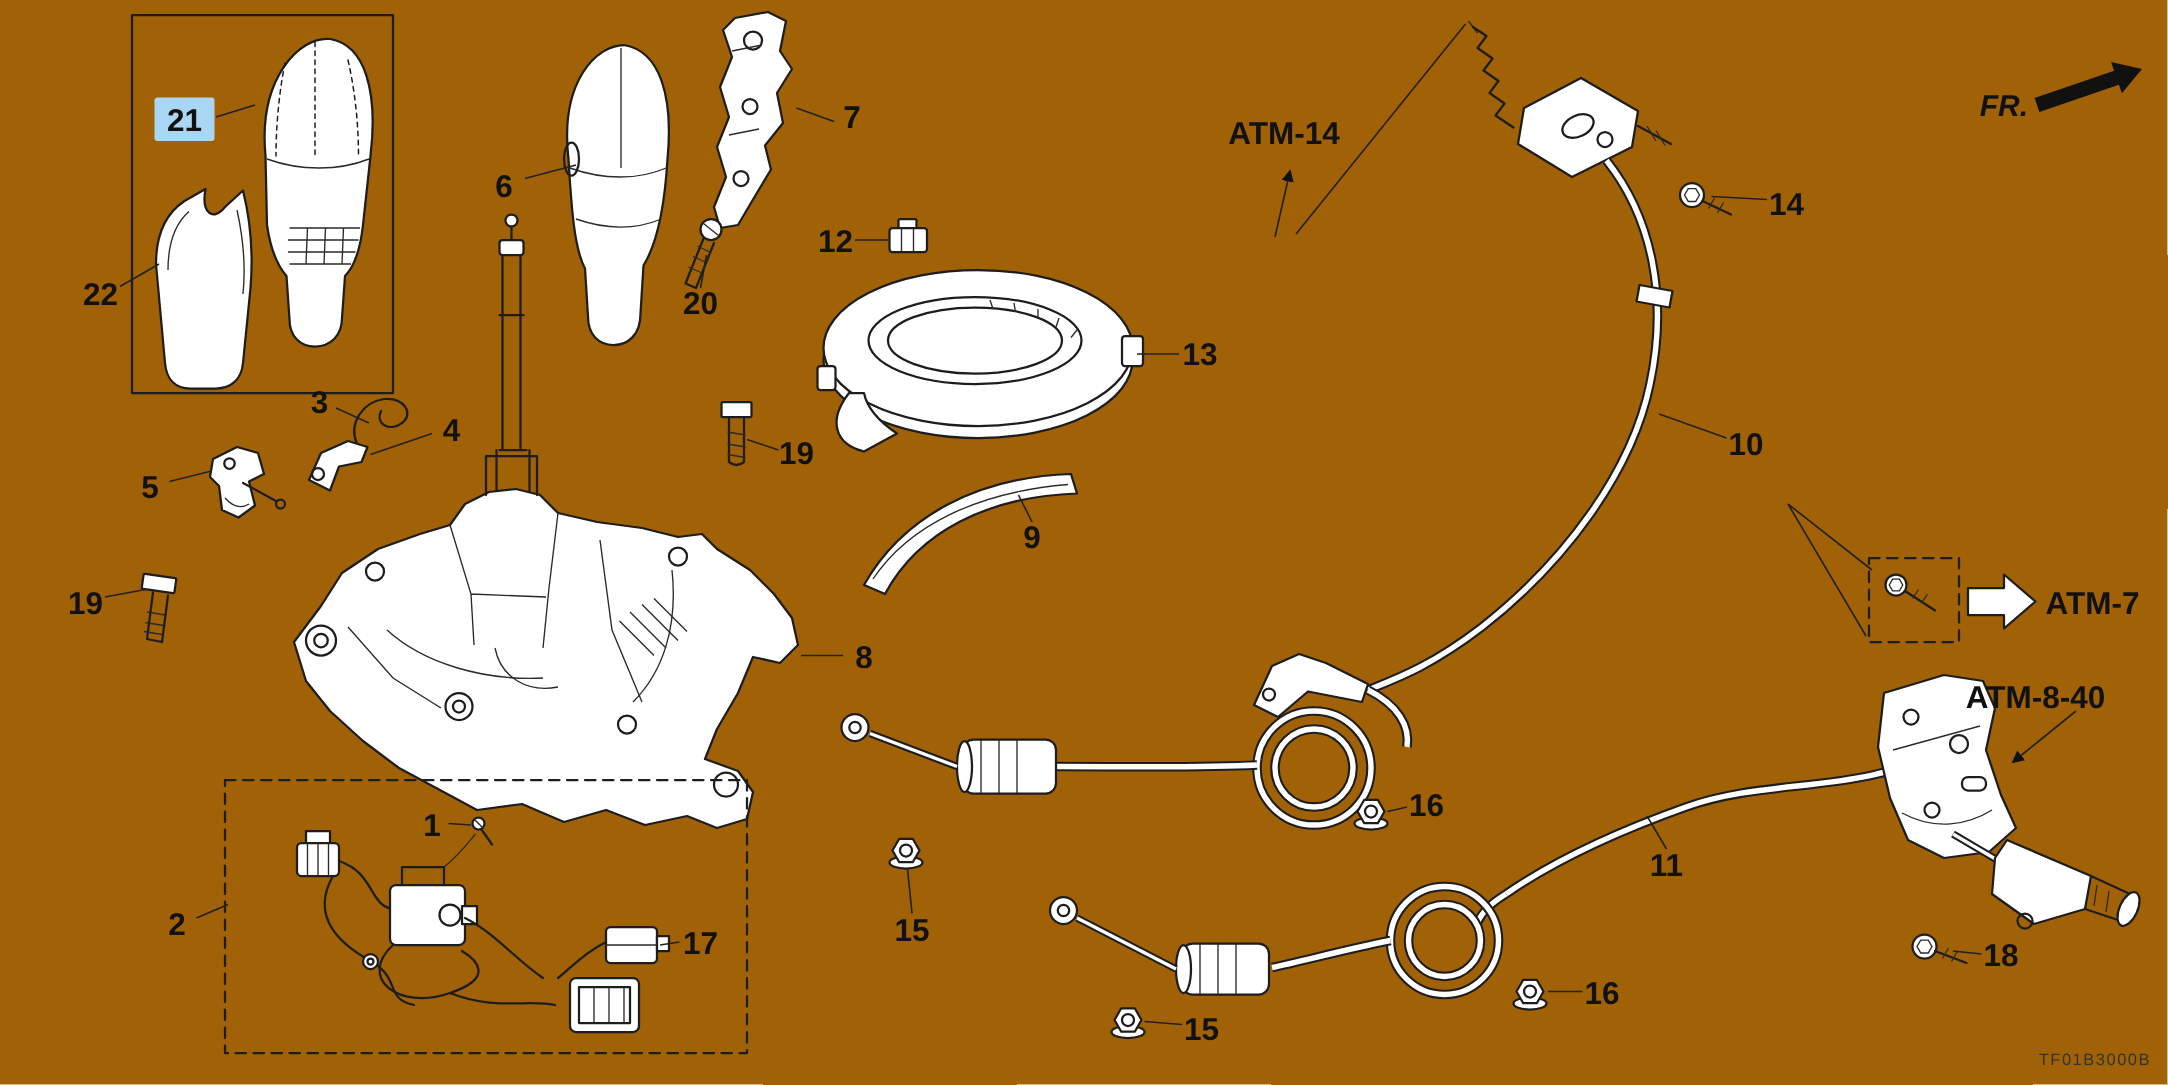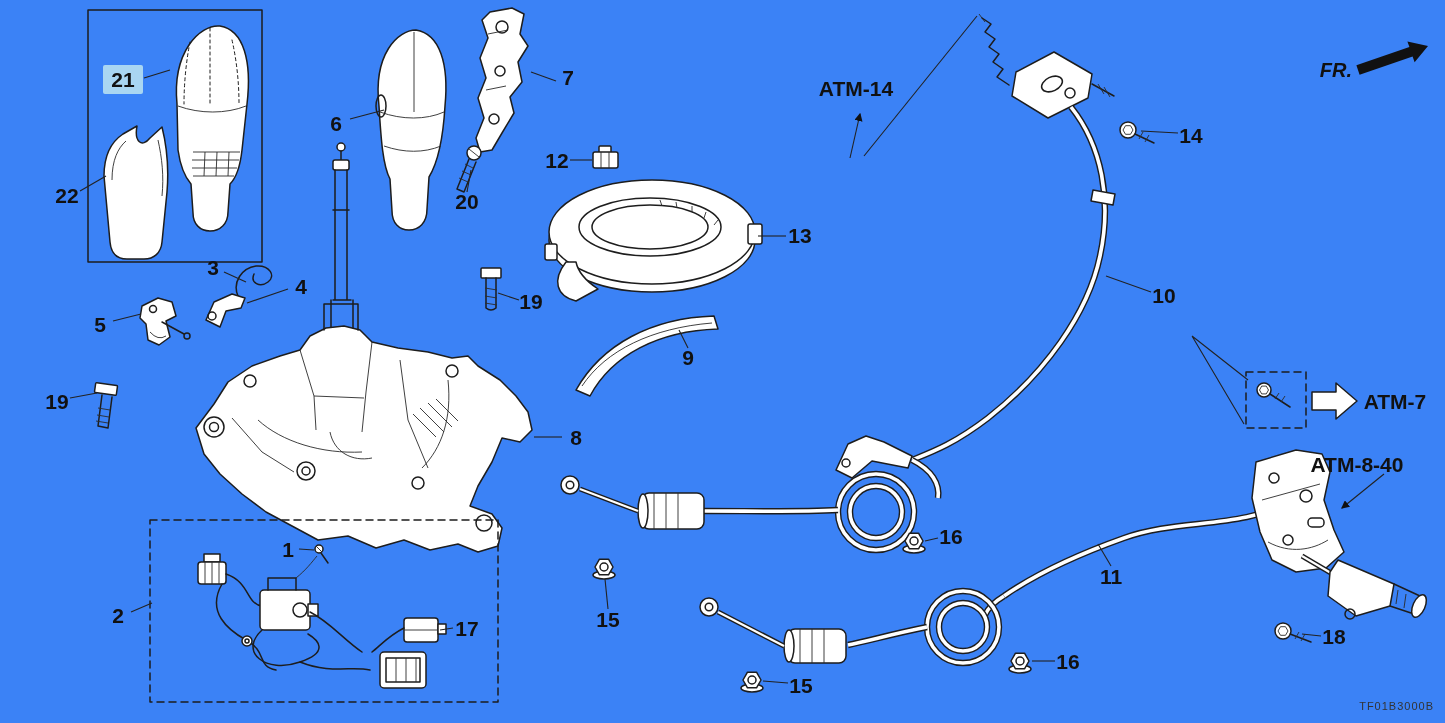--- a/index.html
+++ b/index.html
@@ -1,16 +1,16 @@
 <!DOCTYPE html>
 <html><head>
 <meta charset="utf-8">
 <style>
   html,body{margin:0;padding:0;background:#ffffff;}
-  .stage{position:relative;width:1445px;height:723px;background:#3b82f6;overflow:hidden;
+  .stage{position:relative;width:1445px;height:723px;background:#a16207;overflow:hidden;
          font-family:"Liberation Sans",sans-serif;}
   svg{display:block;}
   .p{fill:none;stroke:#1d1d1d;stroke-width:1.5;stroke-linejoin:round;stroke-linecap:round;}
   .pf{fill:#ffffff;stroke:#1d1d1d;stroke-width:1.5;stroke-linejoin:round;}
   .thin{stroke:#2a2a2a;stroke-width:0.9;fill:none;}
   .ln{stroke:#222222;stroke-width:1.1;fill:none;}
   .dash{stroke-dasharray:7 5;}
   .seam{stroke-dasharray:3 3;stroke-width:1;}
   .cable-o{fill:none;stroke:#1d1d1d;stroke-width:6.4;}
   .cable-i{fill:none;stroke:#ffffff;stroke-width:3.6;}

